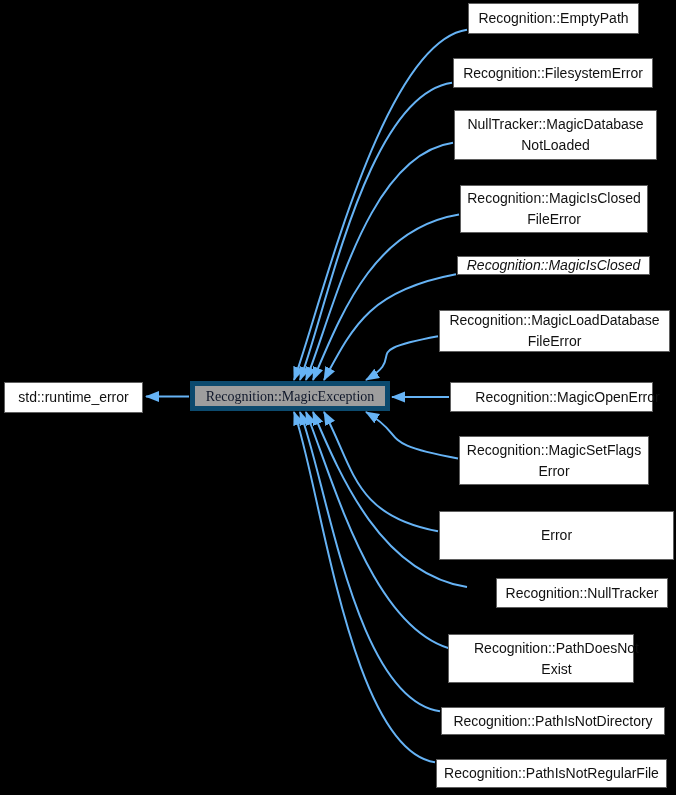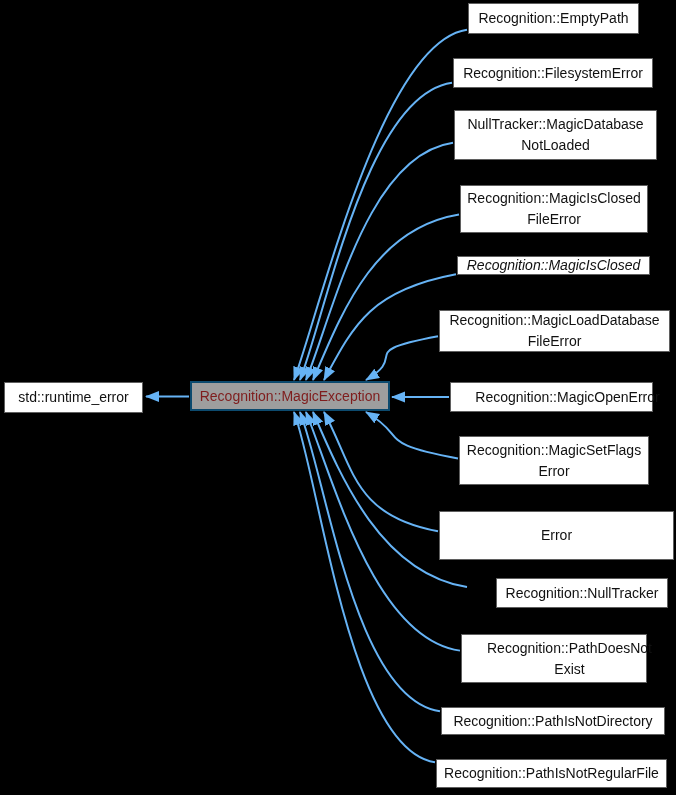--- a/index.html
+++ b/index.html
@@ -30,22 +30,23 @@
     cursor: default;
   }
   .node.plain {
     background: #ffffff;
     border: 1px solid #5f5f5f;
     color: #111111;
   }
   .node.plain[data-interactable="true"] { cursor: pointer; }
   .node.highlight {
     background: #9e9e9e;
-    border: 2px solid #0c4a6e;
-    color: #7f1d1d;
+    border: 5px solid #0c4a6e;
+    color: #0f172a;
+    font-family: Liberation Serif, serif;
   }
   .node span { display: block; }
 </style>
 </head>
 <body>
 
 <div id="stage" data-interactable="false">
   <svg id="edge-layer" data-interactable="false" width="676" height="795" viewBox="0 0 676 795">
       <defs>
         <marker id="arrow" markerUnits="userSpaceOnUse" markerWidth="16" markerHeight="12" refX="13" refY="5.5" orient="auto">
@@ -101,21 +102,21 @@
       <div class="node plain" data-interactable="true" style="left: 459px; top: 436px; width: 190px; height: 49px;">
         <span data-interactable="false">Recognition::MagicSetFlags</span>
         <span data-interactable="false">Error</span>
       </div>
       <div class="node plain" data-interactable="true" style="left: 439px; top: 511px; width: 235px; height: 49px;">
         <span data-interactable="false">Error</span>
       </div>
       <div class="node plain" data-interactable="true" style="left: 496px; top: 578px; width: 172px; height: 30px;">
         <span data-interactable="false">Recognition::NullTracker</span>
       </div>
-      <div class="node plain" data-interactable="true" style="left: 461px; top: 634px; width: 186px; height: 49px; padding-left: 31px;">
+      <div class="node plain" data-interactable="true" style="left: 448px; top: 634px; width: 186px; height: 49px; padding-left: 31px;">
         <span data-interactable="false">Recognition::PathDoesNot</span>
         <span data-interactable="false">Exist</span>
       </div>
       <div class="node plain" data-interactable="true" style="left: 441px; top: 707px; width: 224px; height: 28px;">
         <span data-interactable="false">Recognition::PathIsNotDirectory</span>
       </div>
       <div class="node plain" data-interactable="true" style="left: 436px; top: 759px; width: 231px; height: 29px;">
         <span data-interactable="false">Recognition::PathIsNotRegularFile</span>
       </div>
     </div>

